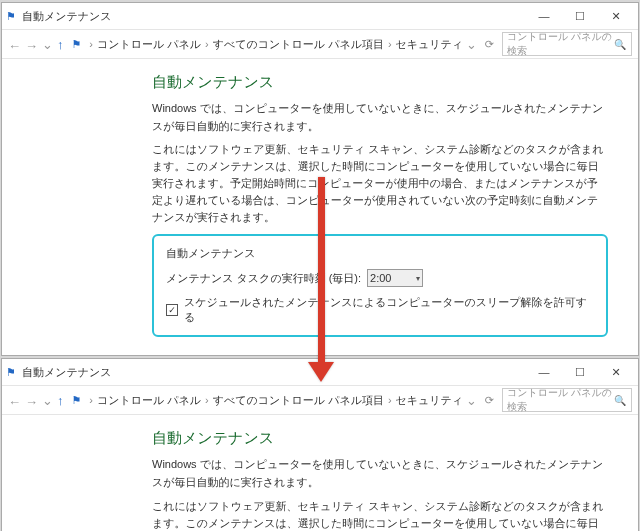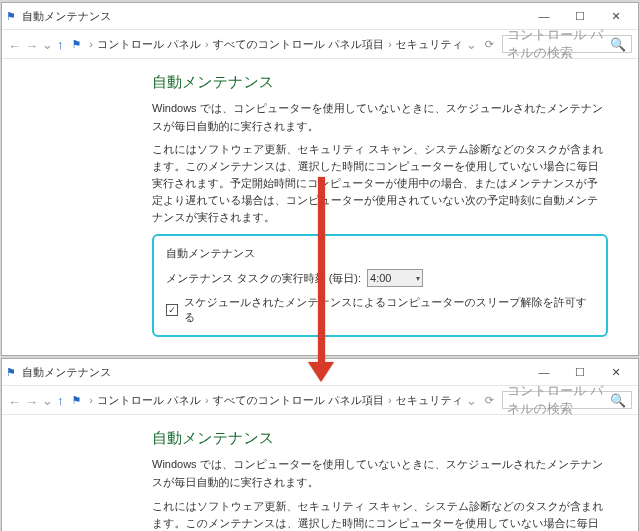--- a/index.html
+++ b/index.html
@@ -9,21 +9,21 @@
   .titlebar .tbicon{color:#2368c4;margin-right:6px}
   .titlebar .spacer{flex:1}
   .tbtn{width:36px;height:26px;display:flex;align-items:center;justify-content:center;color:#444;font-size:11px}
   .toolbar{display:flex;align-items:center;height:30px;border-top:1px solid #e5e5e5;border-bottom:1px solid #e5e5e5;padding:0 6px;font-size:11px;color:#333;gap:4px}
   .navarr{color:#999;font-size:13px}
   .navarr.act{color:#2368c4}
   .tbflag{color:#2368c4;margin:0 4px}
   .crumb{display:flex;align-items:center;gap:4px;flex:1;overflow:hidden;white-space:nowrap}
   .sep{color:#888}
   .ref{color:#888;margin:0 4px}
-  .search{border:1px solid #ccc;height:18px;width:130px;padding:0 4px;font-size:13px;color:#999;display:flex;align-items:center}
+  .search{border:1px solid #ccc;height:24px;width:130px;padding:0 4px;font-size:10px;color:#999;display:flex;align-items:center}
   .search .mag{margin-left:auto;color:#888}
   .content{padding:14px 30px 18px 150px;font-size:11px;color:#333}
   .h1{color:#1a6b2f;font-size:15px;margin-bottom:8px}
   .desc{line-height:1.6;margin-bottom:6px}
   .sub{line-height:1.55}
   .box{border:2px solid #2bc1d8;border-radius:6px;padding:10px 12px;margin-top:8px}
   .boxttl{font-size:11px;margin-bottom:8px}
   .row{display:flex;align-items:center;gap:6px;margin-bottom:8px;font-size:11px}
   .sel{border:1px solid #999;height:18px;width:56px;font-size:11px;padding:0 2px;display:flex;align-items:center;justify-content:space-between;background:#efefef}
   .sel .car{font-size:8px;color:#555}
@@ -72,21 +72,21 @@
   </div>
   <div class="content">
     <div class="h1">自動メンテナンス</div>
     <div class="desc">Windows では、コンピューターを使用していないときに、スケジュールされたメンテナンスが毎日自動的に実行されます。</div>
     <div class="sub">これにはソフトウェア更新、セキュリティ スキャン、システム診断などのタスクが含まれます。このメンテナンスは、選択した時間にコンピューターを使用していない場合に毎日実行されます。予定開始時間にコンピューターが使用中の場合、またはメンテナンスが予定より遅れている場合は、コンピューターが使用されていない次の予定時刻に自動メンテナンスが実行されます。</div>
     <div class="box">
       <div class="boxttl">自動メンテナンス</div>
       <div class="row">
         <span>メンテナンス タスクの実行時刻 (毎日):</span>
         <div class="sel">
-          <span>4:00</span>
+          <span>2:00</span>
           <span class="car">▾</span>
         </div>
       </div>
       <div class="chkrow">
         <div class="chk">
               <span>✓</span>
             </div>
         <span>スケジュールされたメンテナンスによるコンピューターのスリープ解除を許可する</span>
       </div>
     </div>

